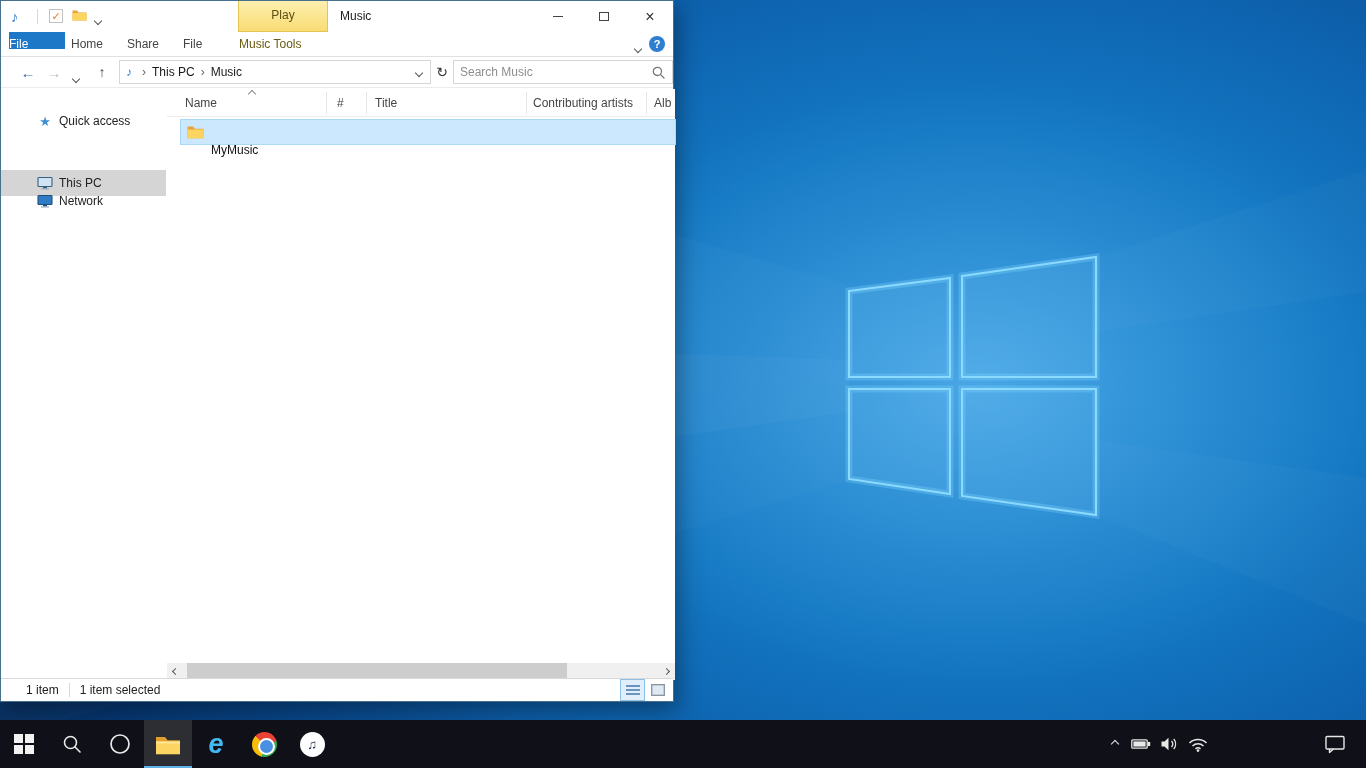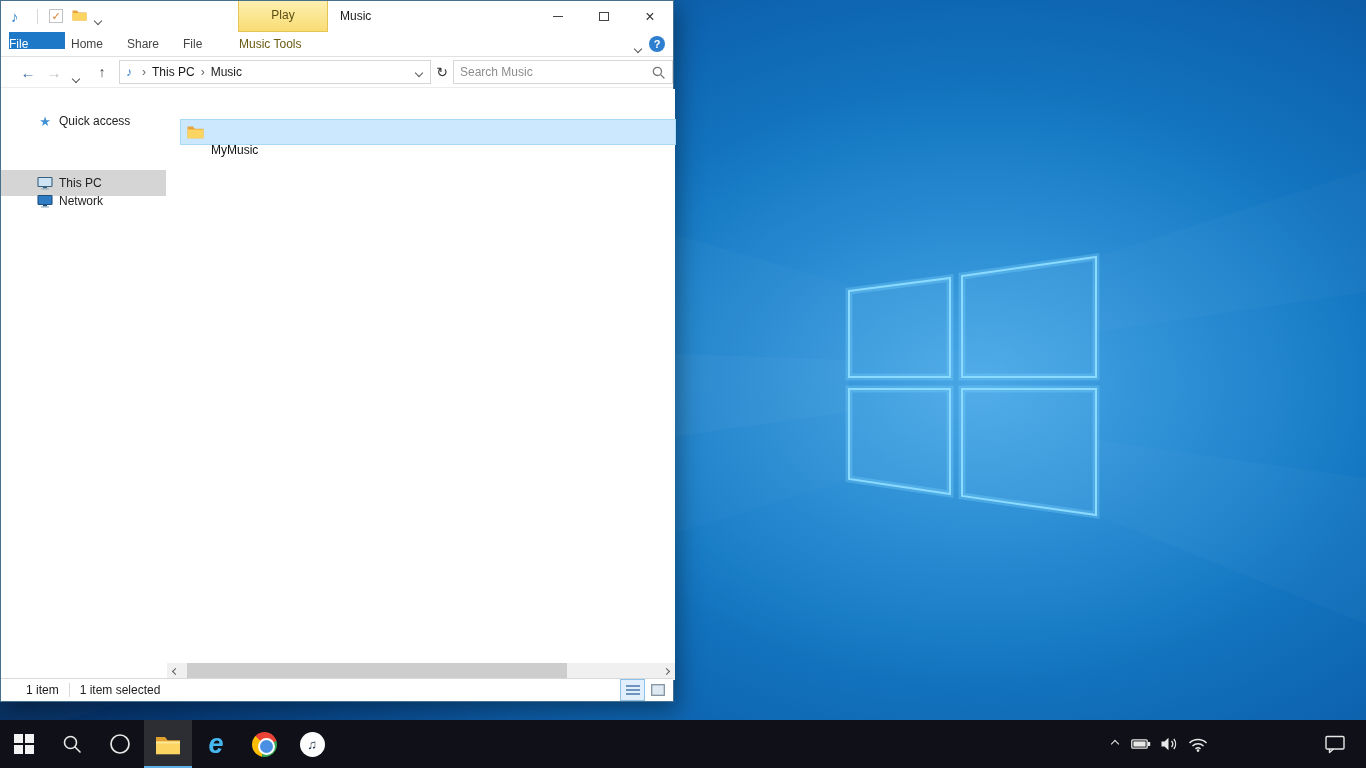--- a/index.html
+++ b/index.html
@@ -236,20 +236,32 @@
           <rect x="1" y="1.5" width="14" height="9" rx="0.8" fill="#2f7cc4" stroke="#1e4f7d" stroke-width="1.1"></rect>
           <rect x="6" y="11" width="4" height="1.4" fill="#1e4f7d"></rect>
           <rect x="4" y="12.4" width="8" height="1.1" fill="#8fa9bd"></rect>
         </svg>
       </span>
       <span>Network</span>
     </div>
   </div>
 
   <div class="listarea">
+    <div class="colheaders">
+      <span class="sort-caret"></span>
+      <span class="colh" style="left:18px">Name</span>
+      <span class="colh" style="left:170px">#</span>
+      <span class="colh" style="left:208px">Title</span>
+      <span class="colh" style="left:366px">Contributing artists</span>
+      <span class="colh" style="left:487px">Alb</span>
+      <span class="col-divider" style="left:159px"></span>
+      <span class="col-divider" style="left:199px"></span>
+      <span class="col-divider" style="left:359px"></span>
+      <span class="col-divider" style="left:479px"></span>
+    </div>
     <div class="file-row">
       <span class="ico">
         <svg width="17" height="14" viewBox="0 0 17 14">
             <path d="M0.5,1.5 h5.5 l1.8,2.3 h8.7 v9.5 h-16 z" fill="#e8a33d"></path>
             <path d="M0.5,4.5 h16 v8.8 h-16 z" fill="#fcd462"></path>
           </svg>
       </span>
       <span class="file-name">MyMusic</span>
     </div>
   </div>

